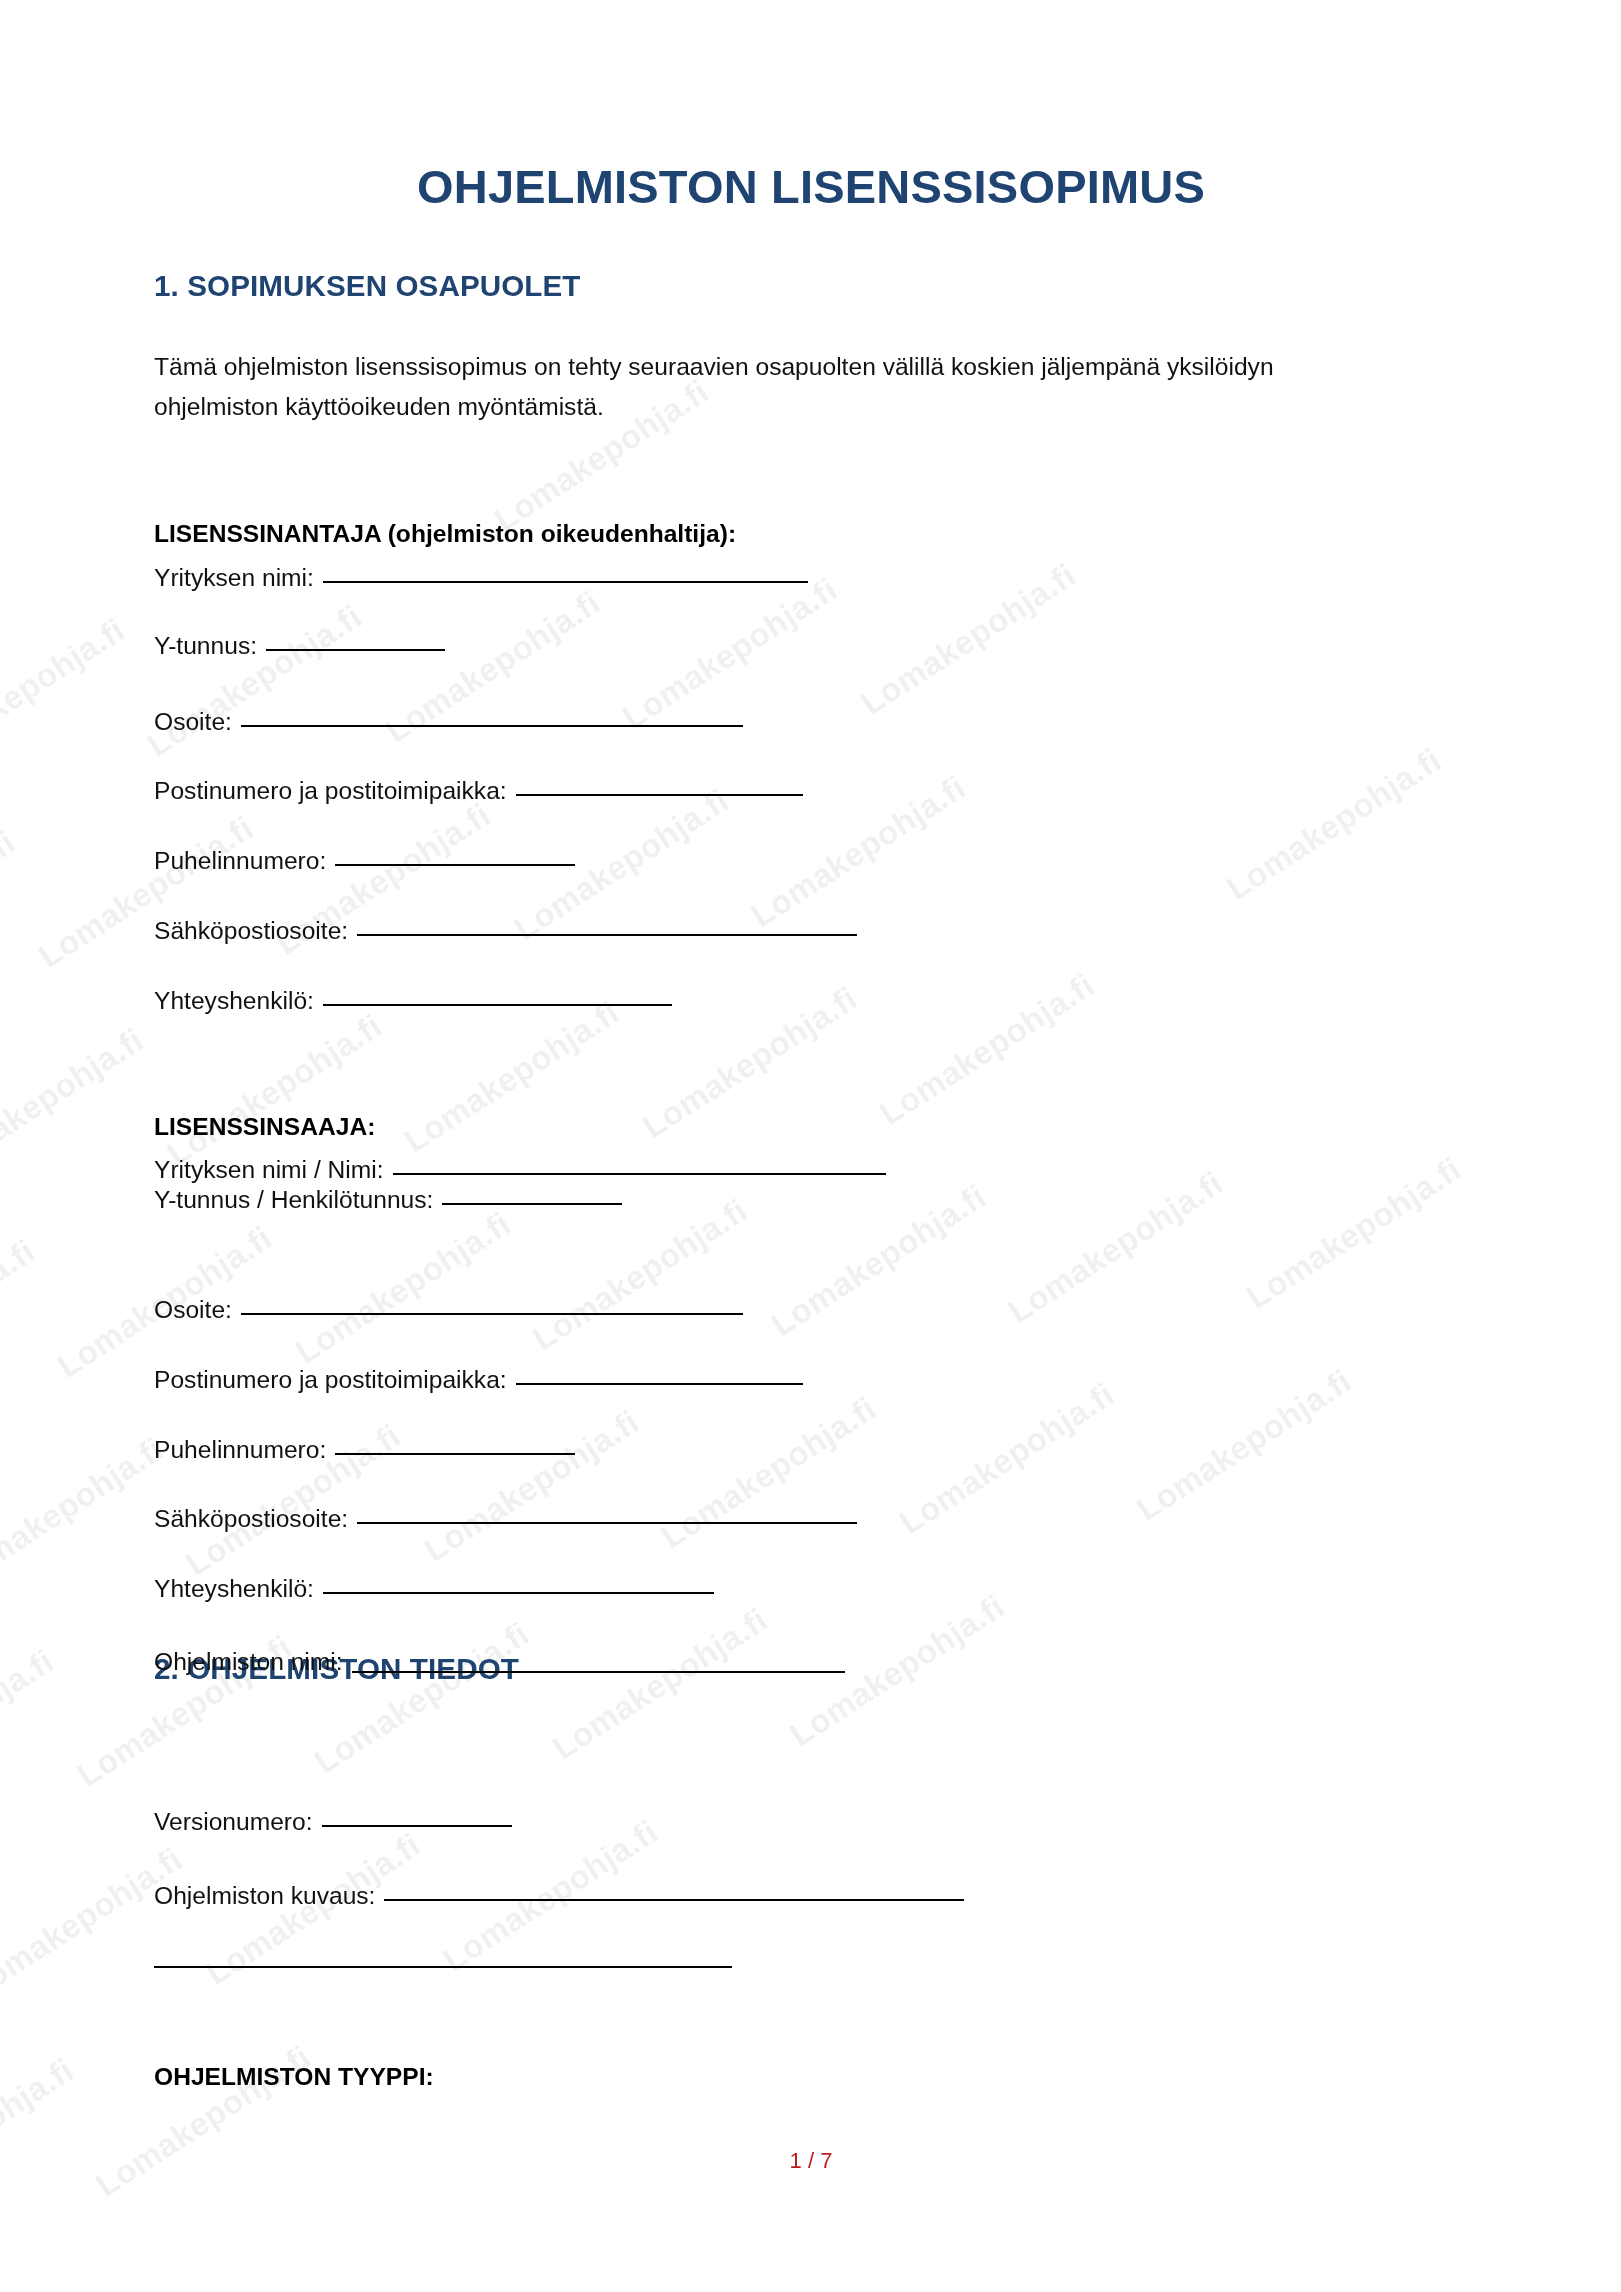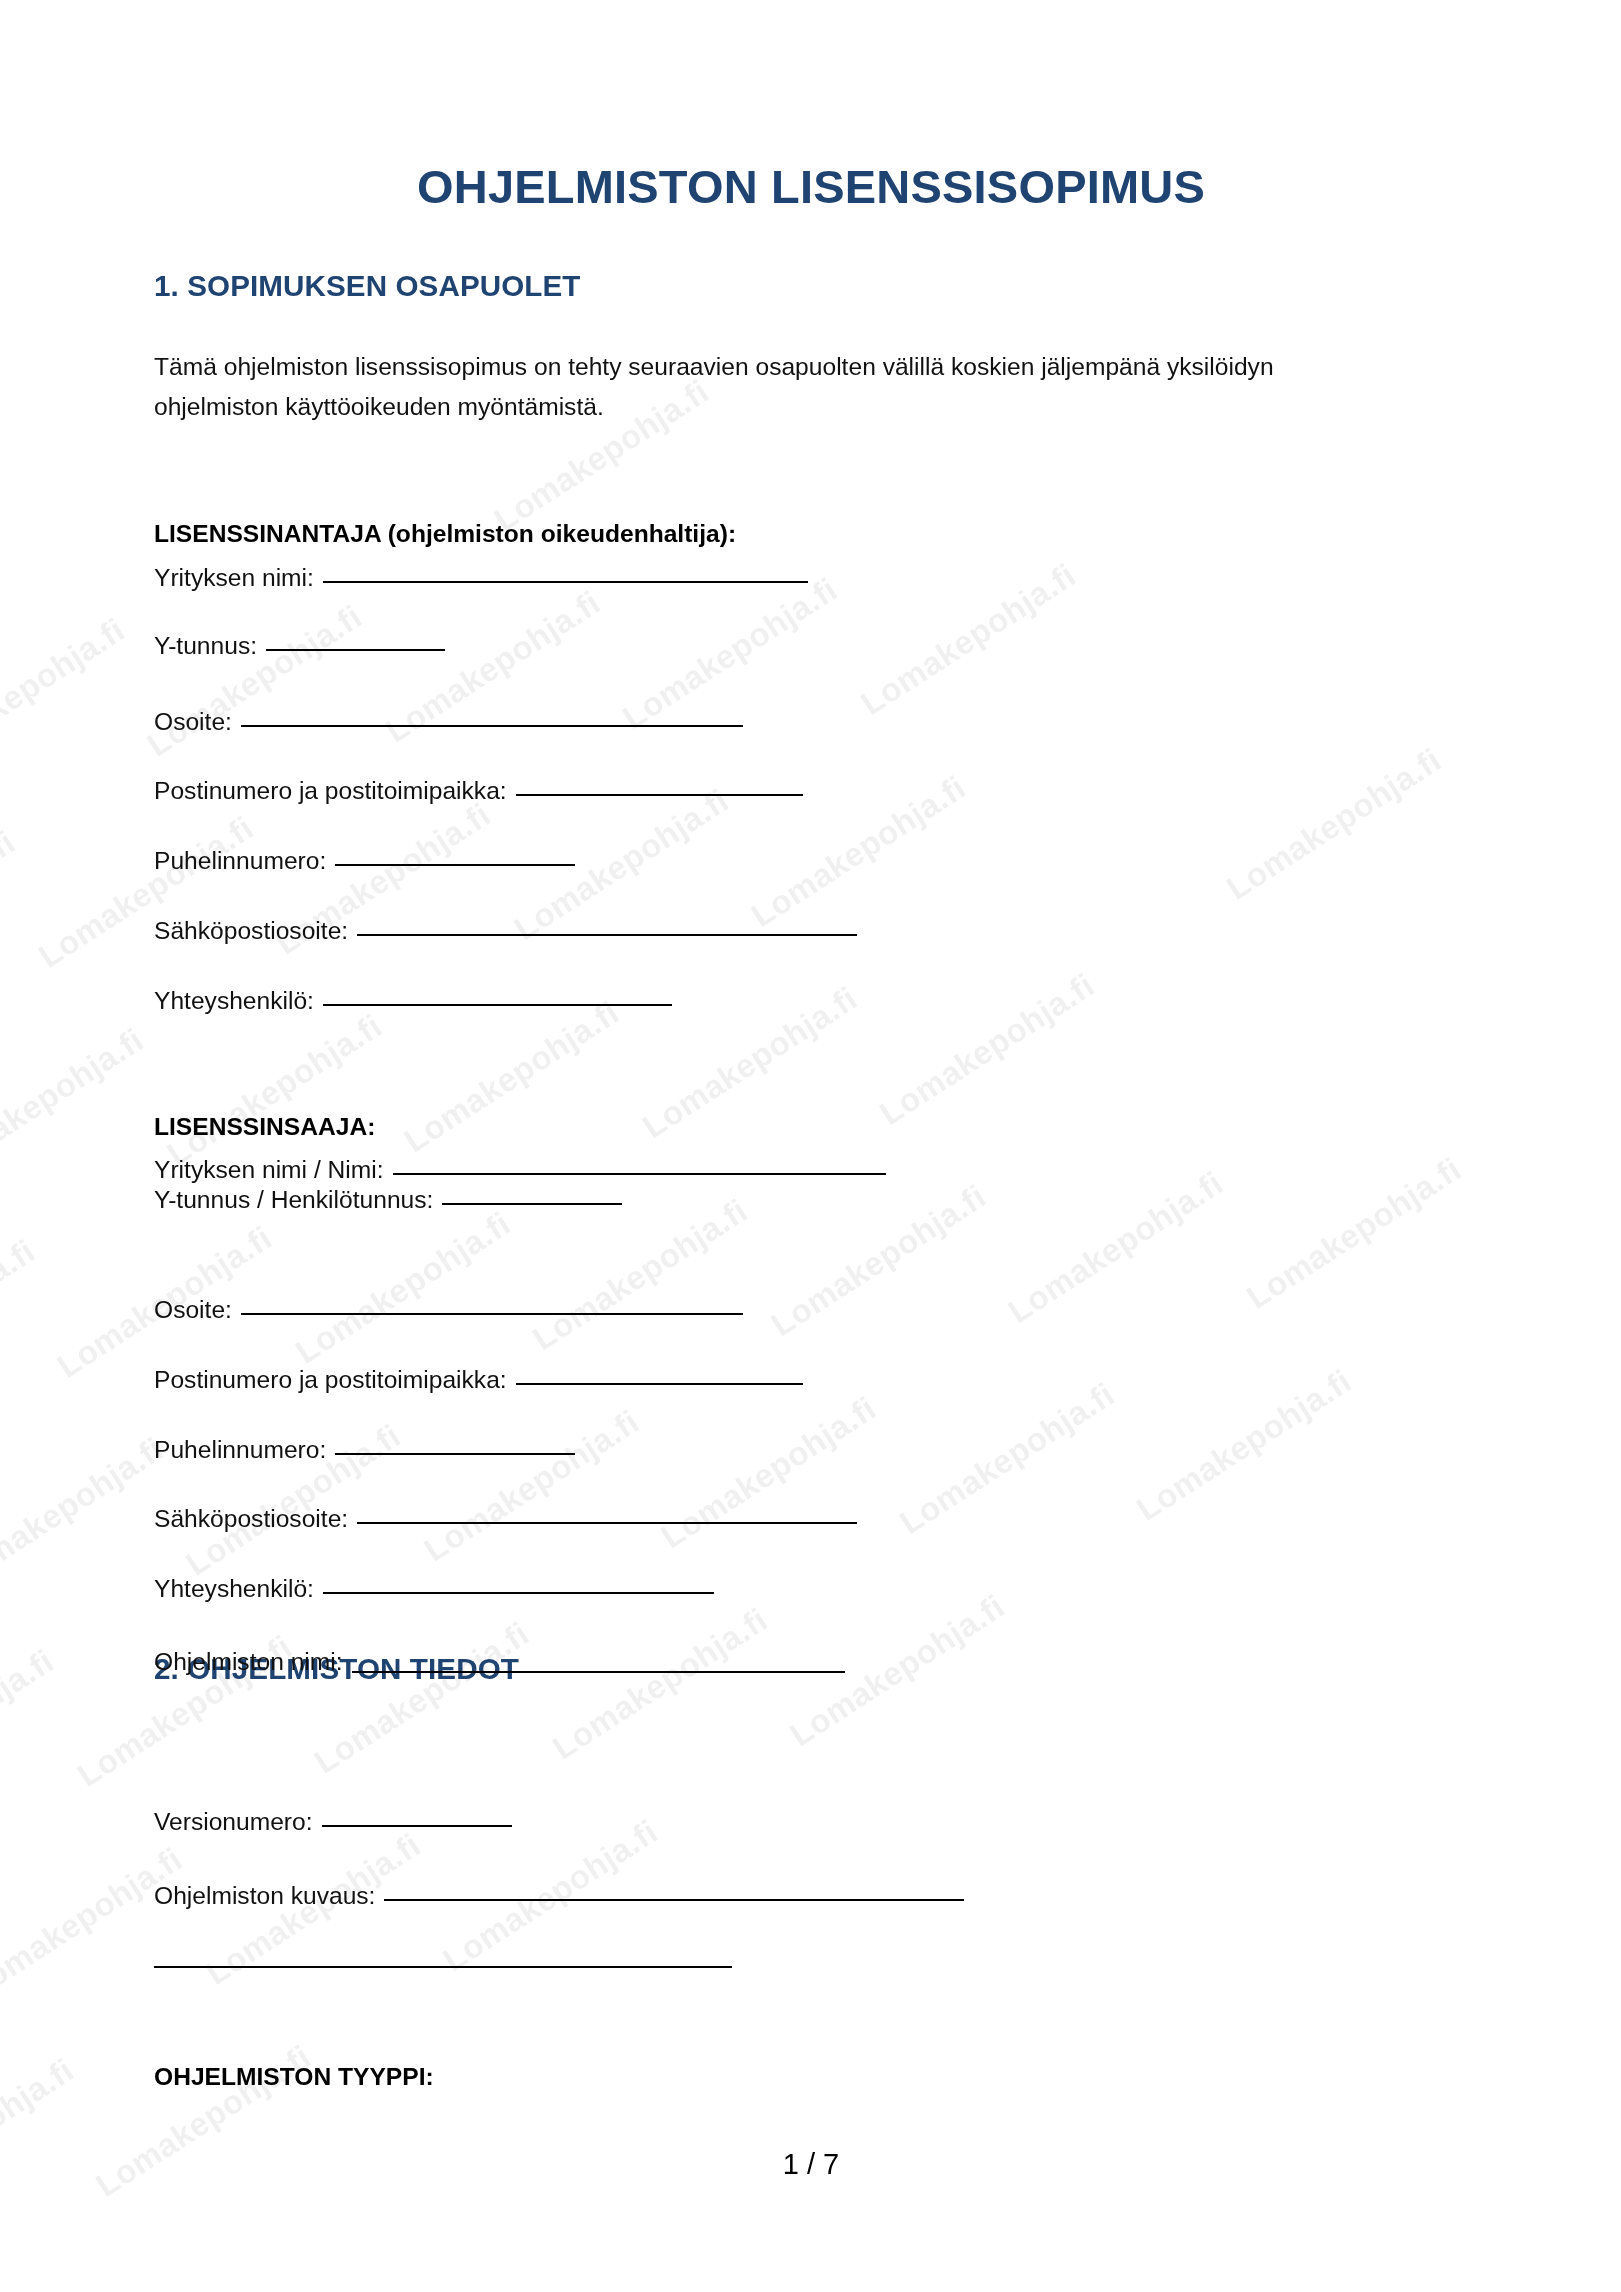--- a/index.html
+++ b/index.html
@@ -146,22 +146,22 @@
     pointer-events: none;
   }
   .notice div { display: block; }
 
   .footer {
     position: absolute;
     left: 0;
     right: 0;
     top: 2148px;
     text-align: center;
-    font-size: 29px;
-    color: #000000;
+    font-size: 22px;
+    color: #b91c1c;
   }
 </style>
 </head>
 <body>
 
 <div id="page">
 
   <div id="watermark-layer">
     <div id="watermark-rotor">
       <div class="wm-row">

